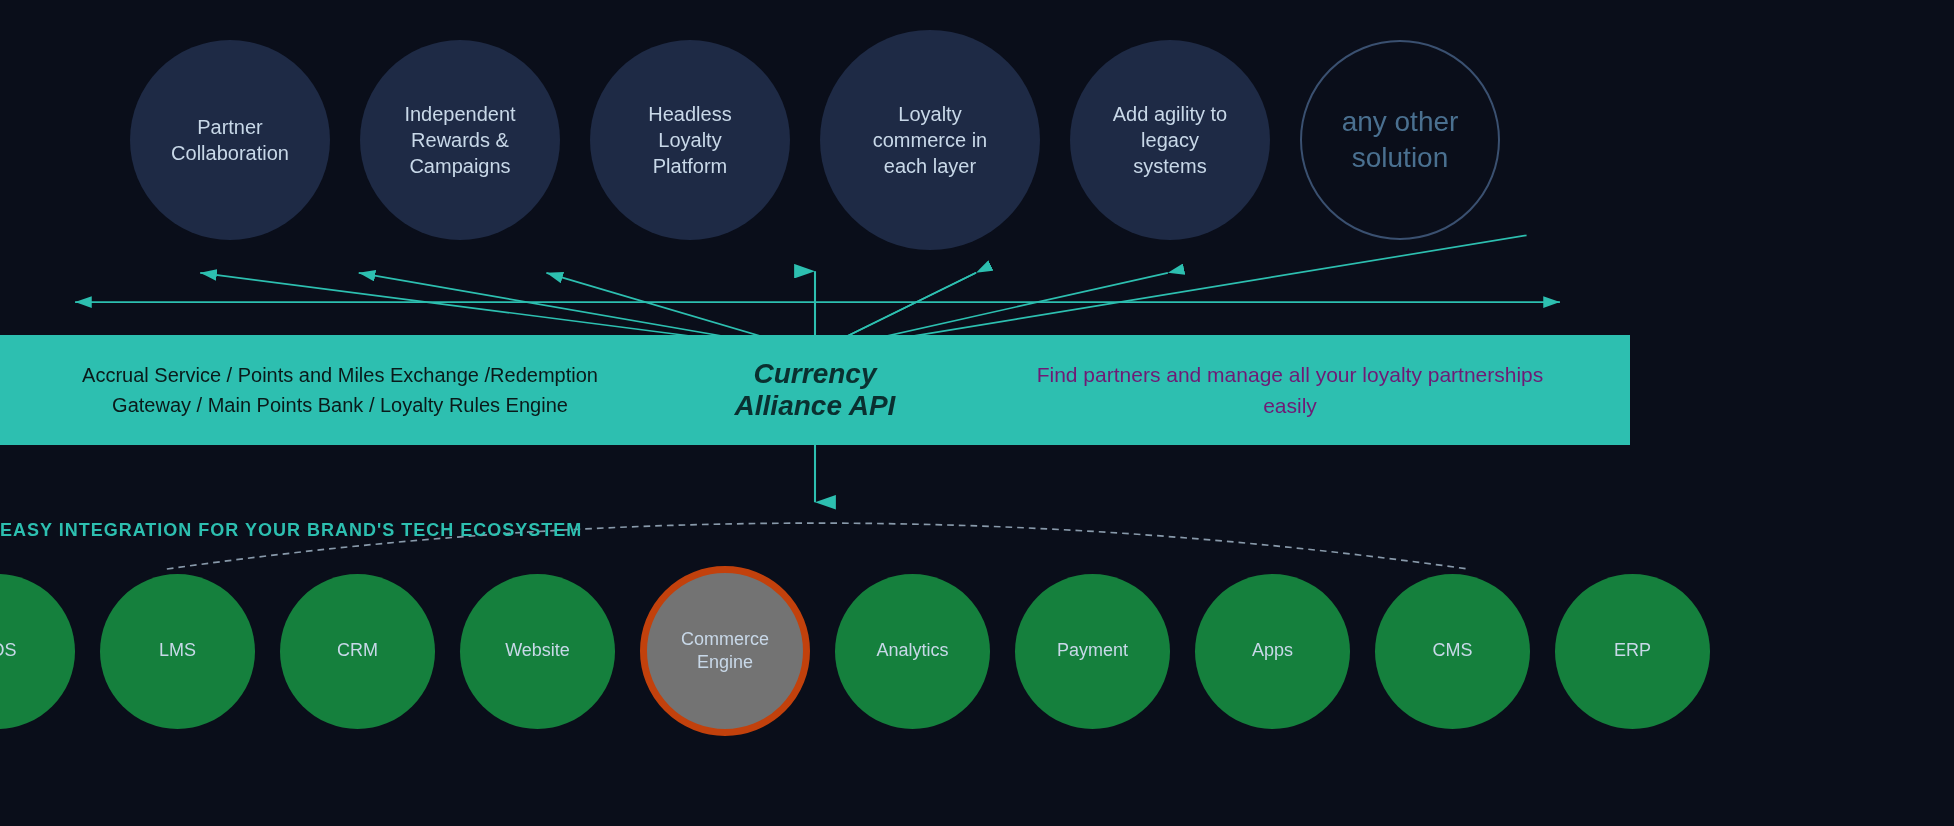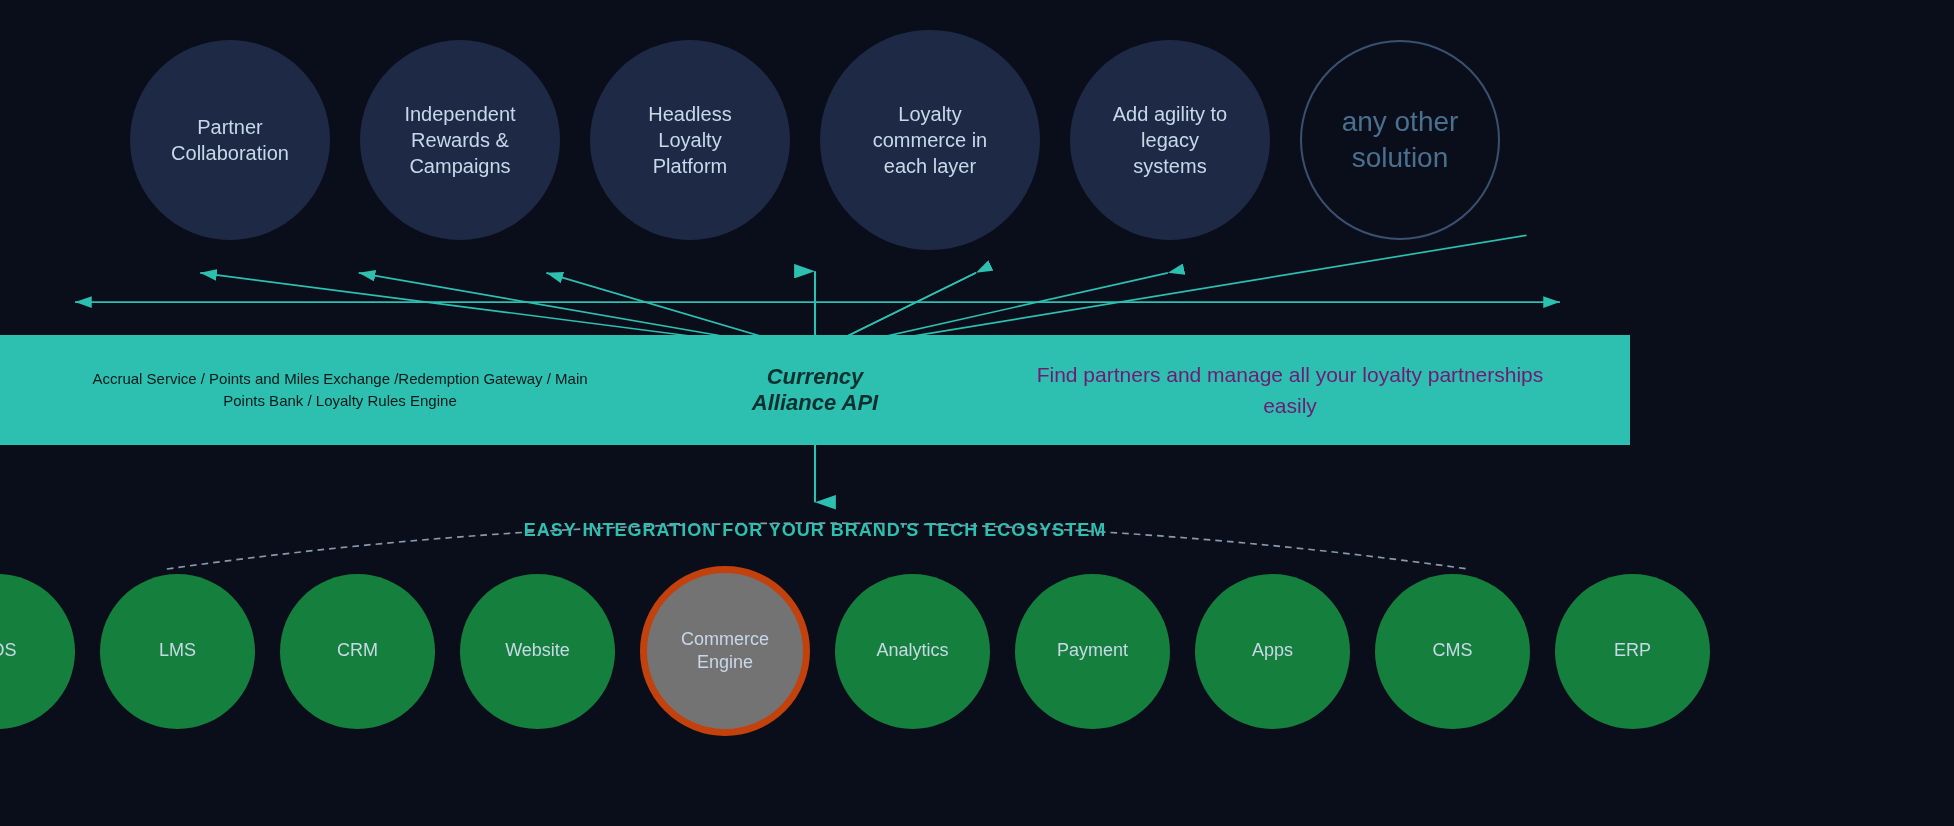--- a/index.html
+++ b/index.html
@@ -73,30 +73,30 @@
       width: 100%;
       padding: 20px 80px;
       display: flex;
       align-items: center;
       justify-content: space-between;
       position: relative;
       min-height: 110px;
     }
 
     .teal-bar-left {
-      font-size: 15px;
+      font-size: 20px;
       color: #0a1a1a;
       font-weight: 400;
       max-width: 520px;
       line-height: 1.5;
       text-align: center;
     }
 
     .teal-bar-center {
-      font-size: 22px;
+      font-size: 28px;
       color: #0a3030;
       font-style: italic;
       font-weight: 700;
       text-align: center;
       min-width: 200px;
     }
 
     .teal-bar-right {
       font-size: 21px;
       color: #701a75;
@@ -106,21 +106,21 @@
       line-height: 1.5;
     }
 
     
     .integration-section {
       position: relative;
       padding-top: 5px;
     }
 
     .integration-label {
-      text-align: center;
+      text-align: left;
       color: #2dbfb0;
       font-size: 18px;
       font-weight: 700;
       letter-spacing: 1px;
       margin-bottom: 25px;
       padding-top: 10px;
     }
 
     
     .bottom-circles {

